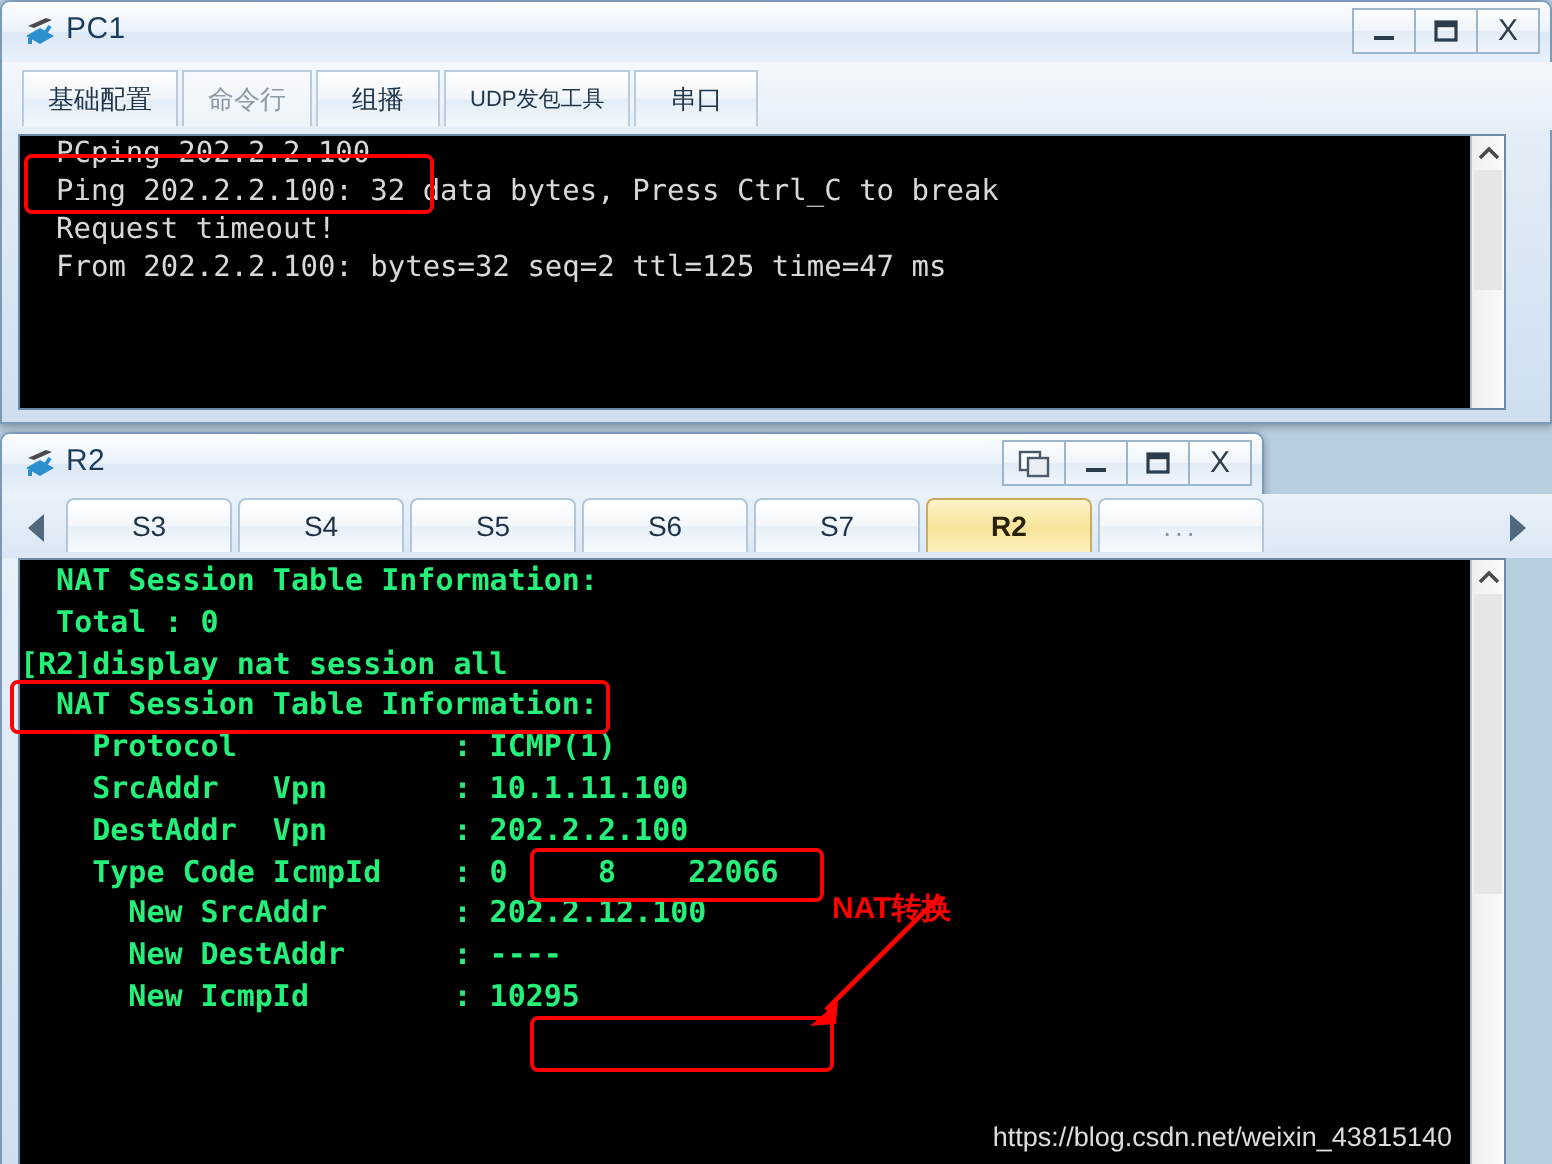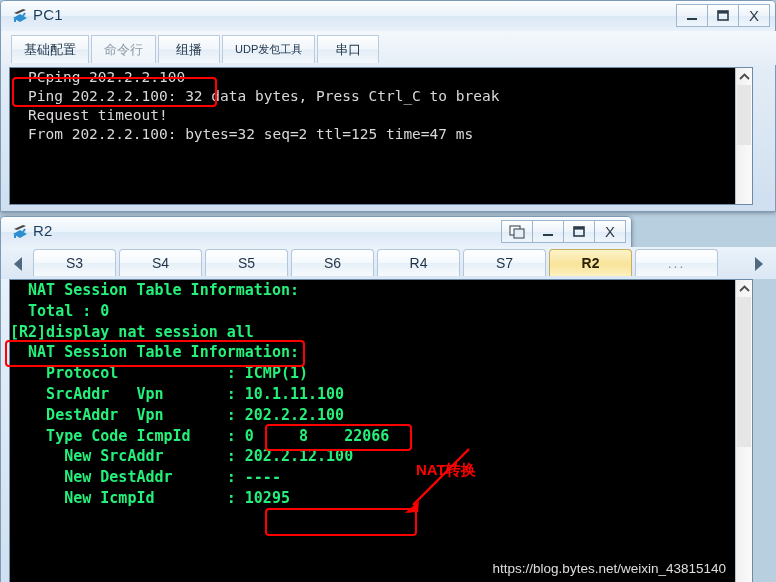--- a/index.html
+++ b/index.html
@@ -244,21 +244,20 @@
     <div class="arrow-btn left">
       <svg width="13" height="16" viewBox="0 0 13 16">
           <path d="M10 1 L10 15 L2 8 Z" fill="#50697f"></path>
         </svg>
     </div>
     <div class="r2-tabs">
       <div class="r2-tab">S3</div>
       <div class="r2-tab">S4</div>
       <div class="r2-tab">S5</div>
       <div class="r2-tab">S6</div>
-      <div class="r2-tab">R4</div>
       <div class="r2-tab">S7</div>
       <div class="r2-tab active">R2</div>
       <div class="r2-tab more">...</div>
     </div>
     <div class="arrow-btn right">
       <svg width="13" height="16" viewBox="0 0 13 16">
           <path d="M3 1 L3 15 L11 8 Z" fill="#50697f"></path>
         </svg>
     </div>
   </div>
@@ -280,26 +279,26 @@
 
     <div class="vscroll">
       <div class="sb-up">
         <svg width="11" height="8" viewBox="0 0 11 8">
             <path d="M1 6 L5.5 1.5 L10 6" stroke="#4a4a4a" stroke-width="1.8" fill="none"></path>
           </svg>
       </div>
       <div class="sb-thumb" style="top:17px;height:150px;"></div>
     </div>
 
-    <div class="watermark">https://blog.bytes.net/weixin_43815140</div>
+    <div class="watermark">https://blog.csdn.net/weixin_43815140</div>
   </div>
 
   <div class="anno-box" style="left:4px;top:123px;width:300px;height:27px;"></div>
   <div class="anno-box" style="left:264px;top:207px;width:147px;height:27px;"></div>
   <div class="anno-box" style="left:264px;top:291px;width:152px;height:28px;"></div>
 
-  <span class="anno-txt" style="left:415px;top:228px;margin-top:16px;">NAT转换</span>
+  <span class="anno-txt" style="left:415px;top:228px;">NAT转换</span>
 
   <svg class="anno-arrow" style="left:390px;top:228px;width:85px;height:75px;">
     <line x1="78" y1="4" x2="22" y2="60" stroke="#ff0000" stroke-width="2.4"></line>
     <path d="M14 68 L28 56 L27 67 L38 66 Z" fill="#ff0000"></path>
   </svg>
 </div>
 
 </body></html>

